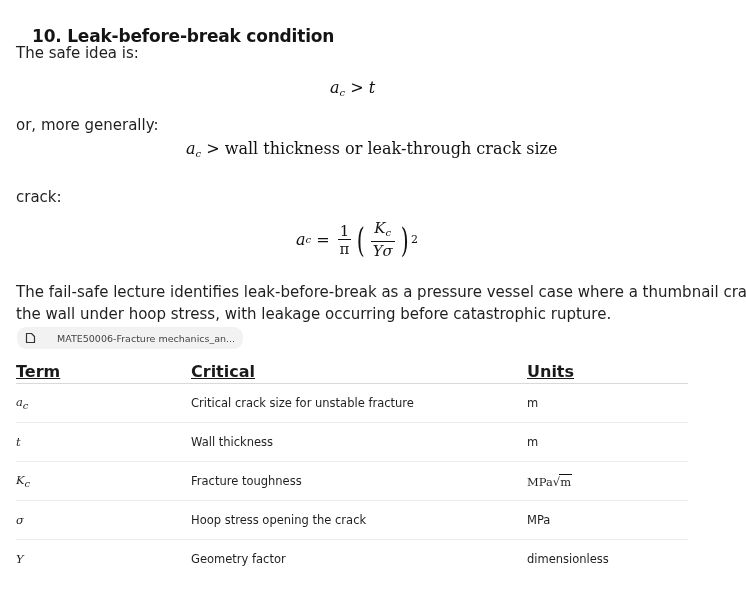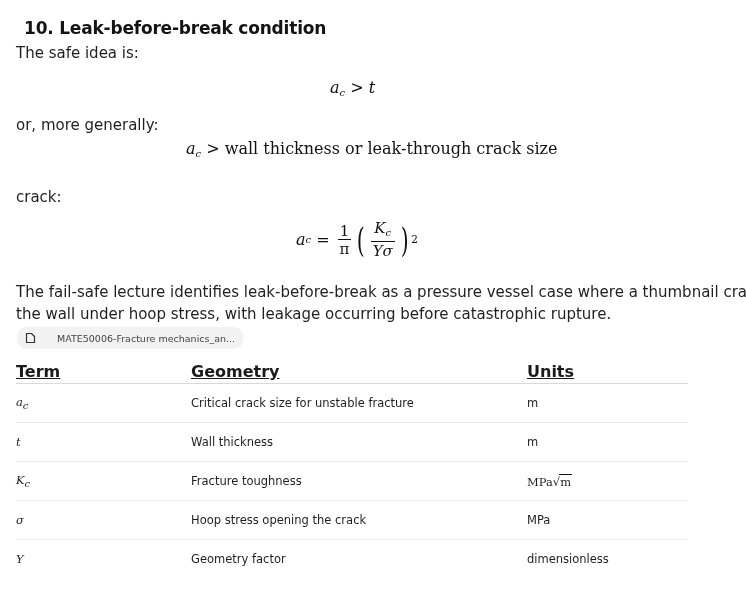--- a/index.html
+++ b/index.html
@@ -4,21 +4,21 @@
 <style>
   html, body { margin: 0; padding: 0; background: #ffffff; }
   body {
     width: 746px; height: 608px; overflow: hidden;
     font-family: "DejaVu Sans", "Liberation Sans", sans-serif;
     color: #1a1a1a;
     position: relative;
   }
   .content { position: absolute; left: 16px; top: 0; width: 672px; }
   h2.section-title {
-    position: absolute; left: 0; top: 10px; margin: 8px;
+    position: absolute; left: 0; top: 10px; margin: 16px;
     font-size: 17px; font-weight: 600; letter-spacing: -0.2px; color: #141414;
     white-space: nowrap;
   }
   .para { position: absolute; left: 0; margin: 0; font-size: 15px; color: #1f1f1f; white-space: nowrap; }
   .math { font-family: "DejaVu Serif", "Liberation Serif", serif; color: #111; text-align: right; }
   .math i { font-style: italic; }
   .eq { position: absolute; white-space: nowrap; font-size: 16px; }
   .sub { font-size: 10px; font-style: italic; vertical-align: -3px; }
   .frac { display: inline-flex; flex-direction: column; align-items: center; vertical-align: middle; margin: 0 3px; }
   .frac .num { font-size: 15px; line-height: 16px; padding: 0 2px; }
@@ -92,21 +92,21 @@
         <path d="M1.5 1.5 h5 l3 3 v6 h-8 z" fill="none" stroke="#333" stroke-width="1.2" stroke-linejoin="round"></path>
       </svg>
     </span>
     <span class="chip-label">MATE50006-Fracture mechanics_an...</span>
   </div>
 
   <table class="table">
     <thead>
       <tr>
         <th class="col-term">Term</th>
-        <th class="col-meaning">Geometry</th>
+        <th class="col-meaning">Critical</th>
         <th>Units</th>
       </tr>
     </thead>
     <tbody>
       <tr>
         <td class="term-math"><span>a</span><span class="sub">c</span></td>
         <td>Critical crack size for unstable fracture</td>
         <td>m</td>
       </tr>
       <tr>

